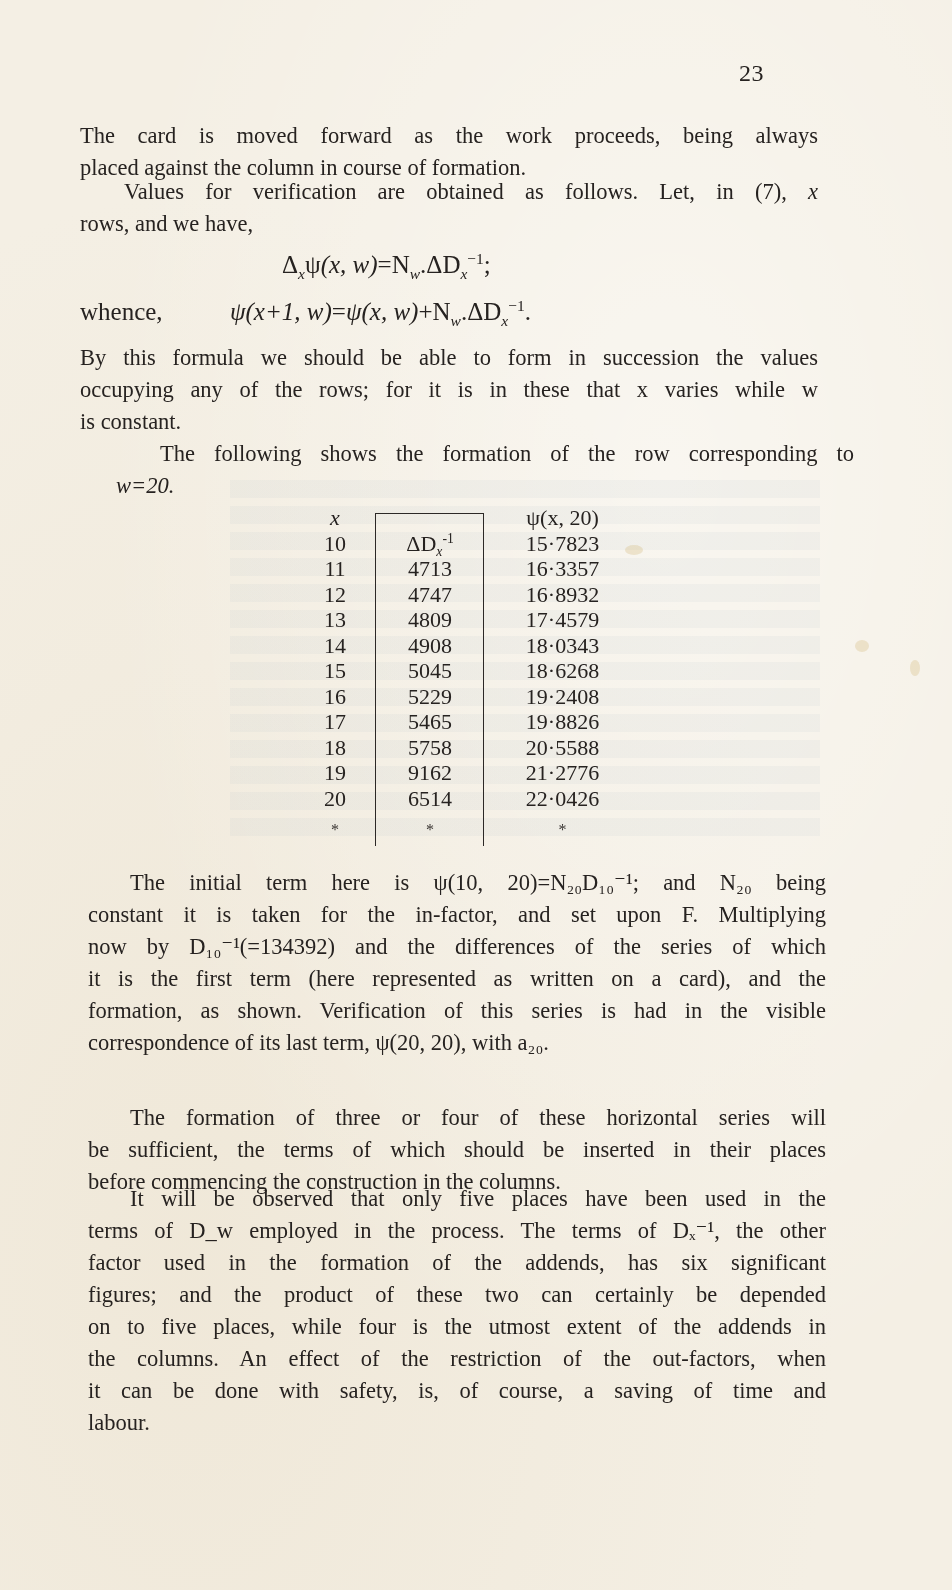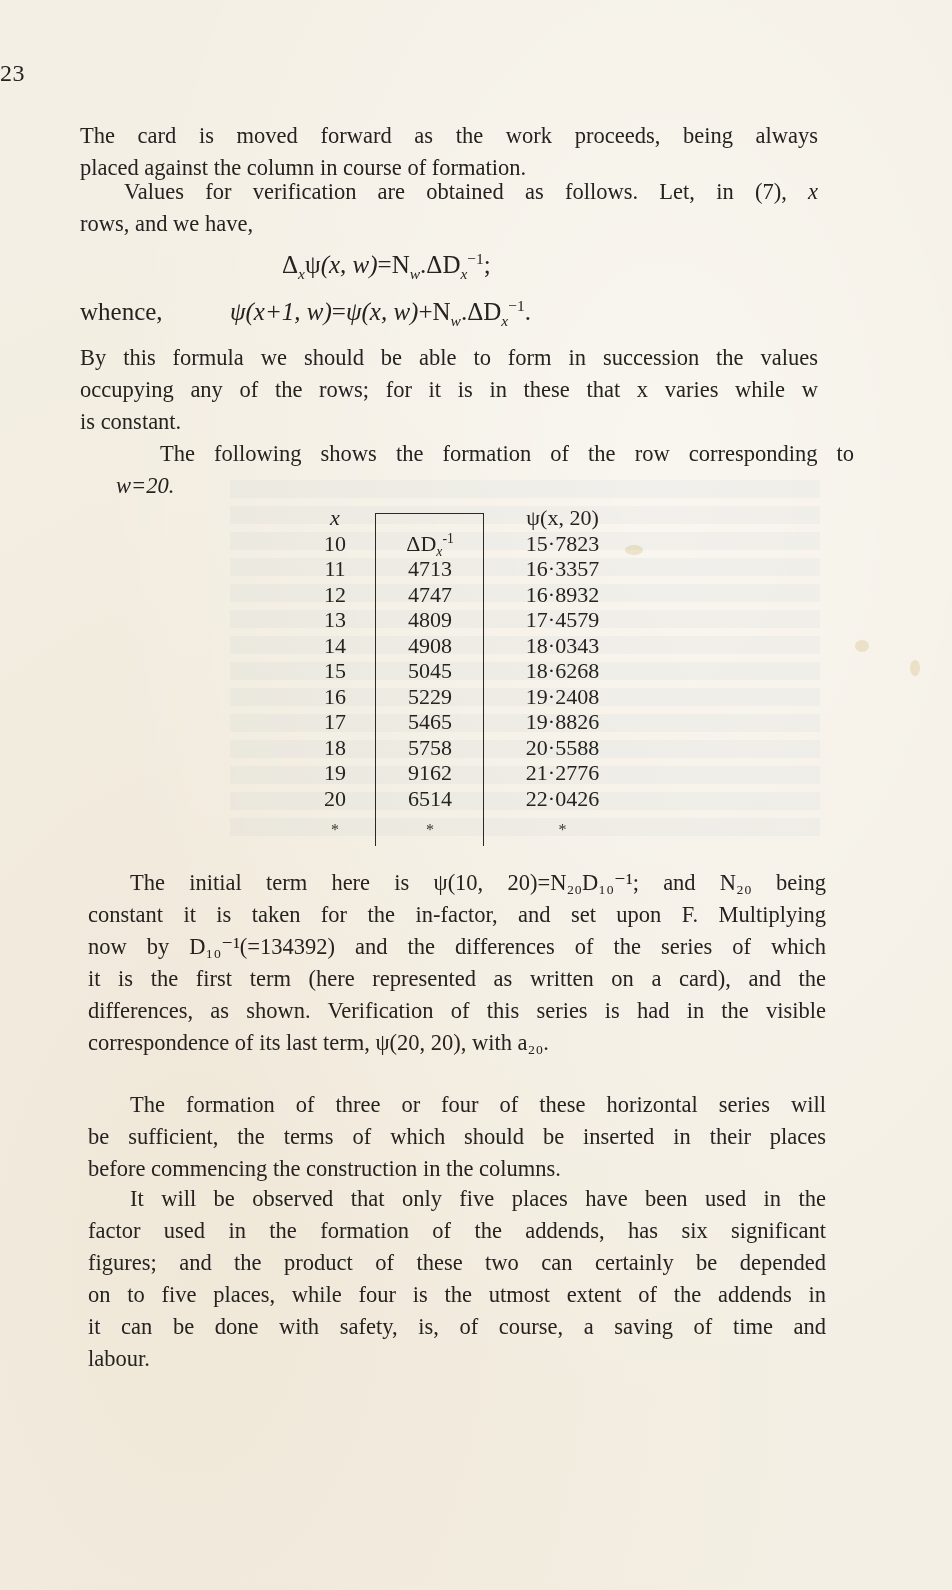--- a/index.html
+++ b/index.html
@@ -14,21 +14,21 @@
       position: relative;
     }
     .page { position: absolute; left: 0; top: 0; width: 952px; height: 1590px; }
     .bleed {
       position: absolute; left: 230px; top: 480px; width: 590px; height: 360px;
       background: repeating-linear-gradient(180deg, rgba(170,185,195,0.10) 0 18px, rgba(0,0,0,0) 18px 26px);
       pointer-events: none;
     }
     .stain { position: absolute; border-radius: 50%; background: rgba(205,170,95,0.25); }
     .page-number {
-      position: absolute; left: 0; width: 764px; top: 60px; text-align: left;
+      position: absolute; left: 0; width: 764px; top: 60px; text-align: right;
       font-size: 24px; letter-spacing: 0.5px;
     }
     .para {
       position: absolute; left: 80px; width: 738px;
       font-size: 22.5px; line-height: 32px; text-align: justify;
     }
     .para .line { display: block; text-align-last: justify; white-space: nowrap; }
     .para .line.last { text-align-last: left; }
     i, .it { font-style: italic; }
     sub, sup { font-size: 62%; line-height: 0; }
@@ -138,31 +138,33 @@
         <span class="cell">22·0426</span>
         <span class="cell star" style="margin-top: 6px;">*</span>
       </div>
   </div>
 
   <div class="para" style="left:88px;width:738px;top:867px;">
     <span class="line" style="padding-left:42px;">The initial term here is ψ(10, 20)=N₂₀D₁₀⁻¹; and N₂₀ being</span>
     <span class="line">constant it is taken for the in-factor, and set upon F.  Multiplying</span>
     <span class="line">now by D₁₀⁻¹(=134392) and the differences of the series of which</span>
     <span class="line">it is the first term (here represented as written on a card), and the</span>
-    <span class="line">differences, as shown.  Verification of this series is had in the visible</span>
+    <span class="line">formation, as shown.  Verification of this series is had in the visible</span>
     <span class="line last">correspondence of its last term, ψ(20, 20), with a₂₀.</span>
   </div>
 
   <div class="para" style="left:88px;width:738px;top:1089px;">
-    <span class="line" style="padding-left:42px;">The formation of three or four of these horizontal series will</span>
+    <span class="line" style="padding-left:42px;margin-top:13px;">The formation of three or four of these horizontal series will</span>
     <span class="line">be sufficient, the terms of which should be inserted in their places</span>
     <span class="line last">before commencing the construction in the columns.</span>
   </div>
 
   <div class="para" style="left:88px;width:738px;top:1183px;">
     <span class="line" style="padding-left:42px;">It will be observed that only five places have been used in the</span>
+    <span class="line">terms of D_w employed in the process.  The terms of Dₓ⁻¹, the other</span>
     <span class="line">factor used in the formation of the addends, has six significant</span>
     <span class="line">figures; and the product of these two can certainly be depended</span>
     <span class="line">on to five places, while four is the utmost extent of the addends in</span>
+    <span class="line">the columns.  An effect of the restriction of the out-factors, when</span>
     <span class="line">it can be done with safety, is, of course, a saving of time and</span>
     <span class="line last">labour.</span>
   </div>
 </div>
 
 </body></html>

